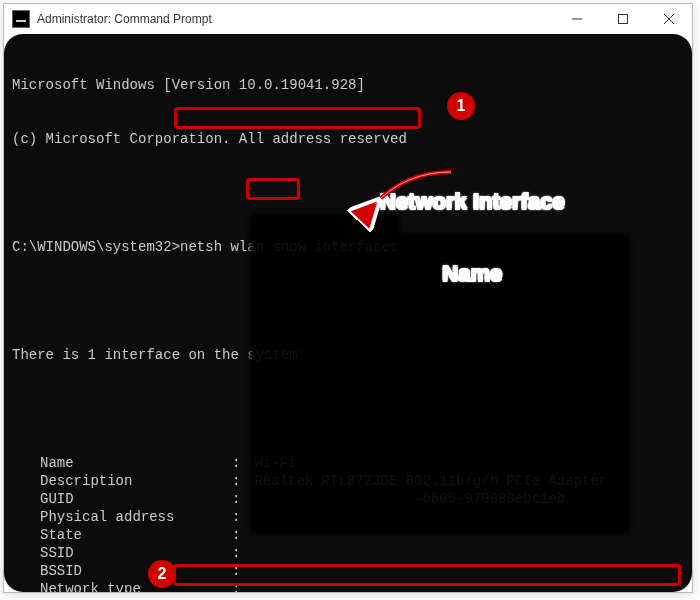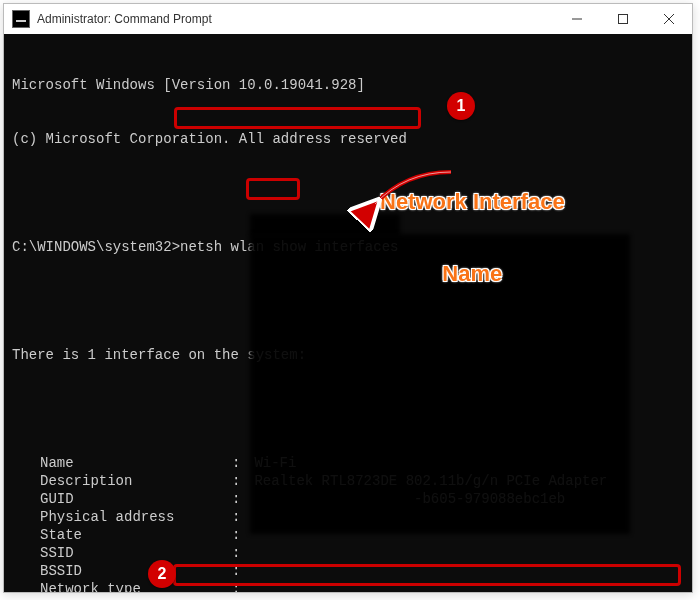--- a/index.html
+++ b/index.html
@@ -5,39 +5,39 @@
   * { box-sizing: border-box; margin: 0; padding: 0; }
   html, body { width: 700px; height: 600px; overflow: hidden; font-family: "Segoe UI", sans-serif; background: #fff; }
   .window { width: 690px; height: 590px; margin: 3px; border: 1px solid #bbb; background: #fff; box-shadow: 0 2px 10px rgba(0,0,0,.15); display: flex; flex-direction: column; }
   .titlebar { height: 30px; background: #fff; display: flex; align-items: center; font-size: 12px; color: #333; }
   .titlebar .icon-box { width: 18px; height: 18px; background: #000; border: 1px solid #666; margin: 0 7px 0 8px; position: relative; }
   .titlebar .icon-box::after { content: ""; position: absolute; left: 3px; top: 9px; width: 10px; height: 0; border-top: 2px solid #ccc; }
   .titlebar .title { flex: 1; }
   .win-controls { display: flex; height: 100%; }
   .win-btn { width: 46px; display: flex; align-items: center; justify-content: center; color: #555; }
   .win-btn svg { width: 10px; height: 10px; }
-  .terminal { flex: 1; background: #0c0c0c; color: #ccc; font-family: Consolas, "Courier New", monospace; font-size: 14px; line-height: 18px; padding: 6px 8px 8px 8px; position: relative; overflow: hidden; white-space: pre; }
+  .terminal { flex: 1; background: #0c0c0c; color: #ccc; font-family: Consolas, "Courier New", monospace; font-size: 14px; line-height: 18px; padding: 6px 8px 8px 8px; position: relative; overflow: hidden; white-space: pre; border-radius: 19px; }
   .row { display: block; height: 18px; }
   .kv { display: flex; }
   .kv .label { width: 220px; padding-left: 28px; }
   .kv .colon { width: 14px; }
   .kv .val { flex: 1; }
   .blackout { position: absolute; background: #000; filter: blur(2px); opacity: .92; }
   .bo1 { left: 246px; top: 180px; width: 150px; height: 22px; }
   .bo2 { left: 246px; top: 200px; width: 380px; height: 300px; }
   
   .anno { position: absolute; inset: 0; pointer-events: none; }
   .hl { position: absolute; border: 3px solid #cc0000; border-radius: 4px; }
   .hl1 { left: 170px; top: 73px; width: 247px; height: 22px; }
   .hl2 { left: 242px; top: 144px; width: 54px; height: 22px; }
   .hl3 { left: 169px; top: 530px; width: 508px; height: 22px; }
   .badge { position: absolute; width: 28px; height: 28px; border-radius: 50%; background: #d20000; color: #fff; font: 700 16px/28px Arial, sans-serif; text-align: center; box-shadow: 0 1px 2px rgba(0,0,0,.5); }
   .b1 { left: 443px; top: 58px; }
   .b2 { left: 144px; top: 526px; }
-  .callout { position: absolute; left: 376px; top: 108px; font: 700 22px/24px Arial, sans-serif; color: #f97316; text-shadow: 0 0 3px #fff, 0 0 3px #fff, -1px -1px 0 #fff, 1px -1px 0 #fff, -1px 1px 0 #fff, 1px 1px 0 #fff; }
+  .callout { position: absolute; left: 376px; top: 108px; font: 700 22px/24px Arial, sans-serif; color: #ffffff; text-shadow: 0 0 3px #fff, 0 0 3px #fff, -1px -1px 0 #fff, 1px -1px 0 #fff, -1px 1px 0 #fff, 1px 1px 0 #fff; }
   .arrow { position: absolute; left: 294px; top: 116px; width: 88px; height: 40px; }
   .arrow svg { width: 100%; height: 100%; overflow: visible; }
 </style>
 </head>
 <body>
 
 <div class="window">
   <div class="titlebar">
     <div class="icon-box"></div>
     <div class="title">Administrator: Command Prompt</div>

